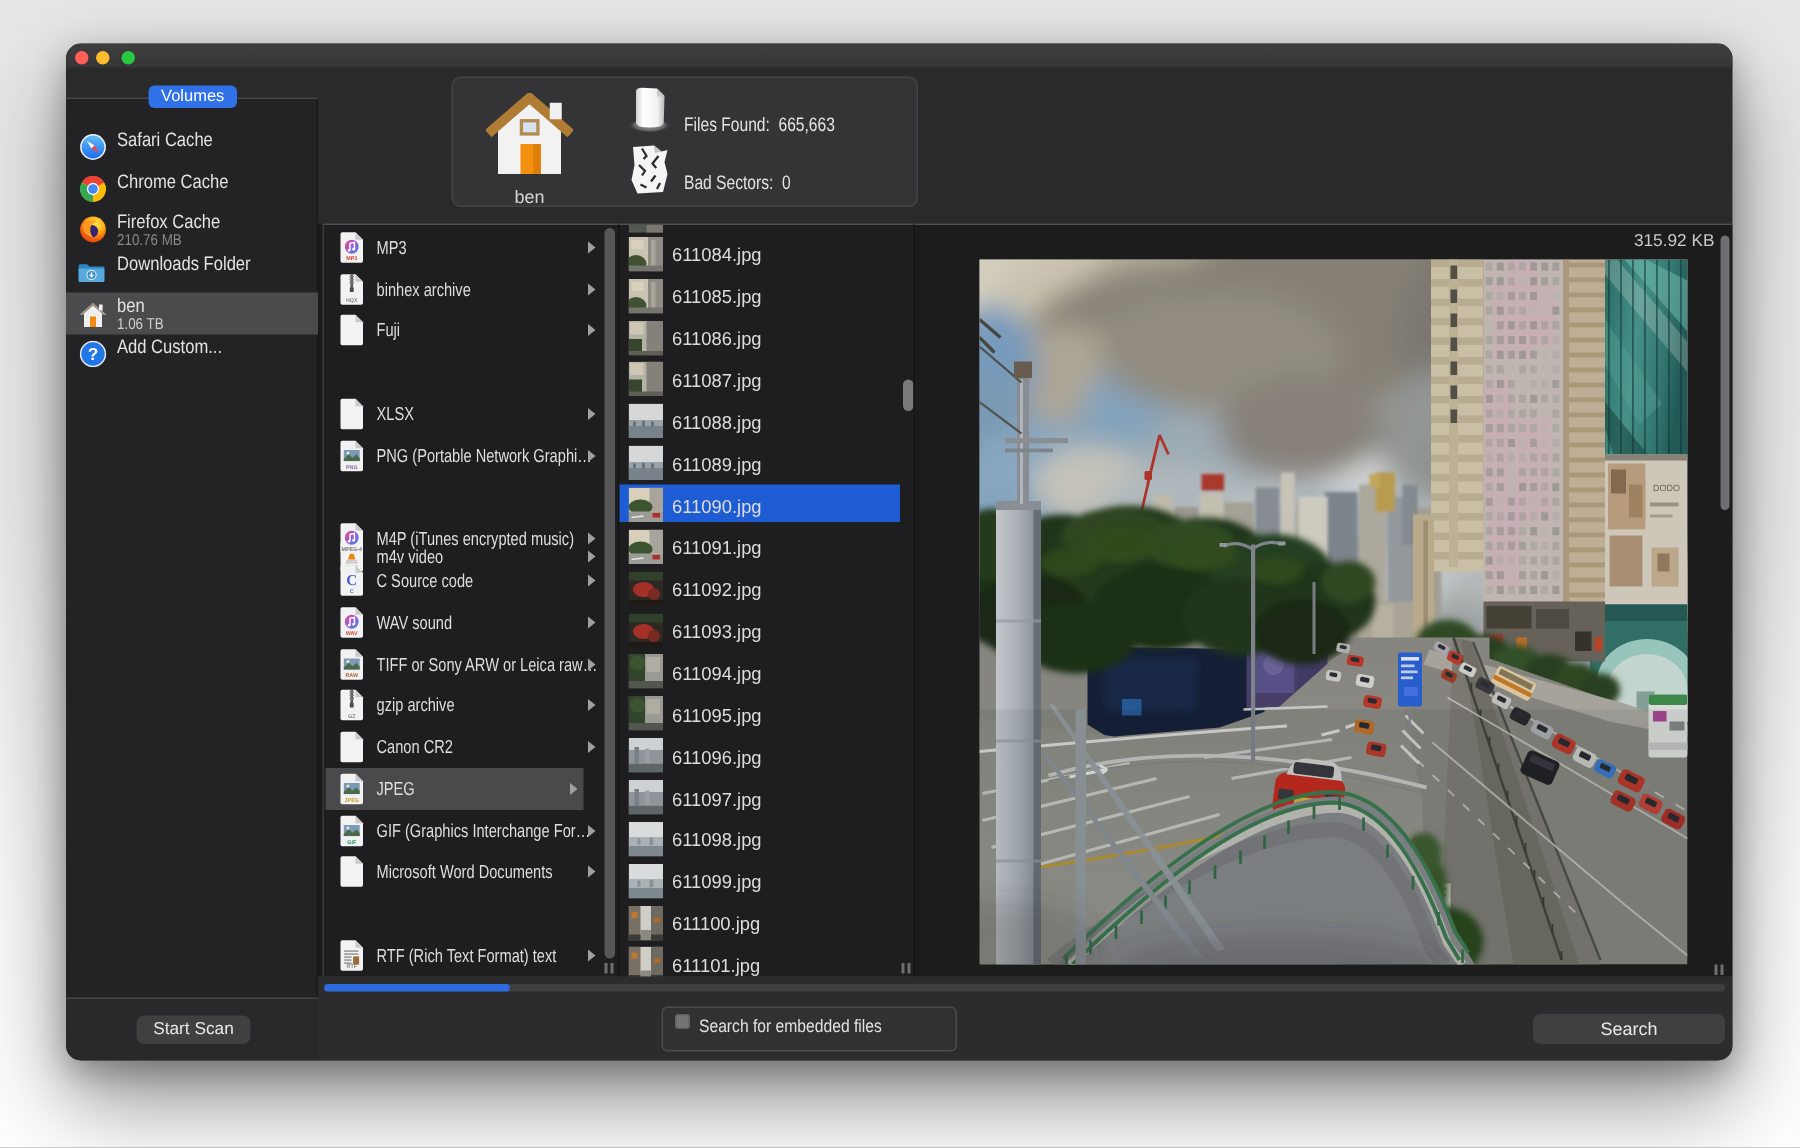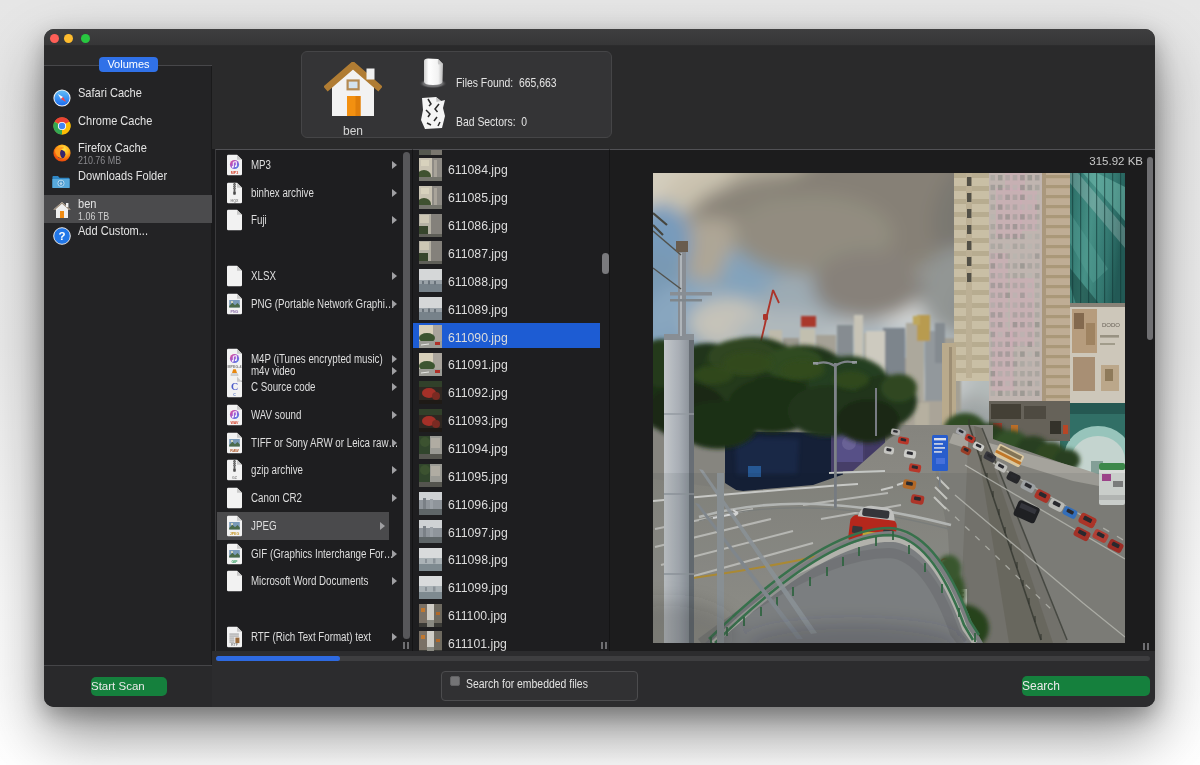--- a/index.html
+++ b/index.html
@@ -30,21 +30,21 @@
 .ftrow .fic { position:absolute; left:9px; top:3px; }
 .flrow { position:absolute; left:0; width:187px; height:28px; }
 .flrow .th { position:absolute; left:6px; top:2px; width:23px; height:23px; overflow:hidden; }
 .flrow .lbl { position:absolute; left:35px; top:7.5px; font-size:12.5px; color:#dcdcdc; white-space:nowrap; transform:scaleX(0.98); transform-origin:0 50%; }
 .selblue { background:#1d5cd3; height:25px !important; }
 
 #botmain { position:absolute; left:168px; top:622px; width:943px; height:56px; background:#2c2c2e; }
 #botside { position:absolute; left:0; top:636px; width:168px; height:42px; background:#29292b; border-top:1px solid #454548; }
 #progress { position:absolute; left:172px; top:627px; width:934px; height:5px; background:#3e3e40; border-radius:2.5px; }
 #progblue { position:absolute; left:0; top:0; width:124px; height:5px; background:#2e6ae0; border-radius:2.5px; }
-.btn { position:absolute; background:#15803d; border-radius:5px; color:#e9e9e9; }
+.btn { position:absolute; background:#404040; border-radius:5px; color:#e9e9e9; text-align:center; }
 #searchbox { position:absolute; left:397px; top:642px; width:197px; height:30px; border:1px solid #4c4c4e; border-radius:4px; background:#313133; }
 #checkbox { position:absolute; left:8px; top:4px; width:10px; height:10px; background:#747476; border-radius:2px; border:1px solid #616163; }
 #kbtext { position:absolute; left:565px; top:126px; width:534px; text-align:right; font-size:11.5px; color:#c9c9c9; }
 
 .sbthumb { position:absolute; background:#707073; border-radius:3.5px; }
 .hbar { position:absolute; width:2px; height:7px; background:#6e6e71; }
 </style>
 </head>
 <body>
 <div id="win">

